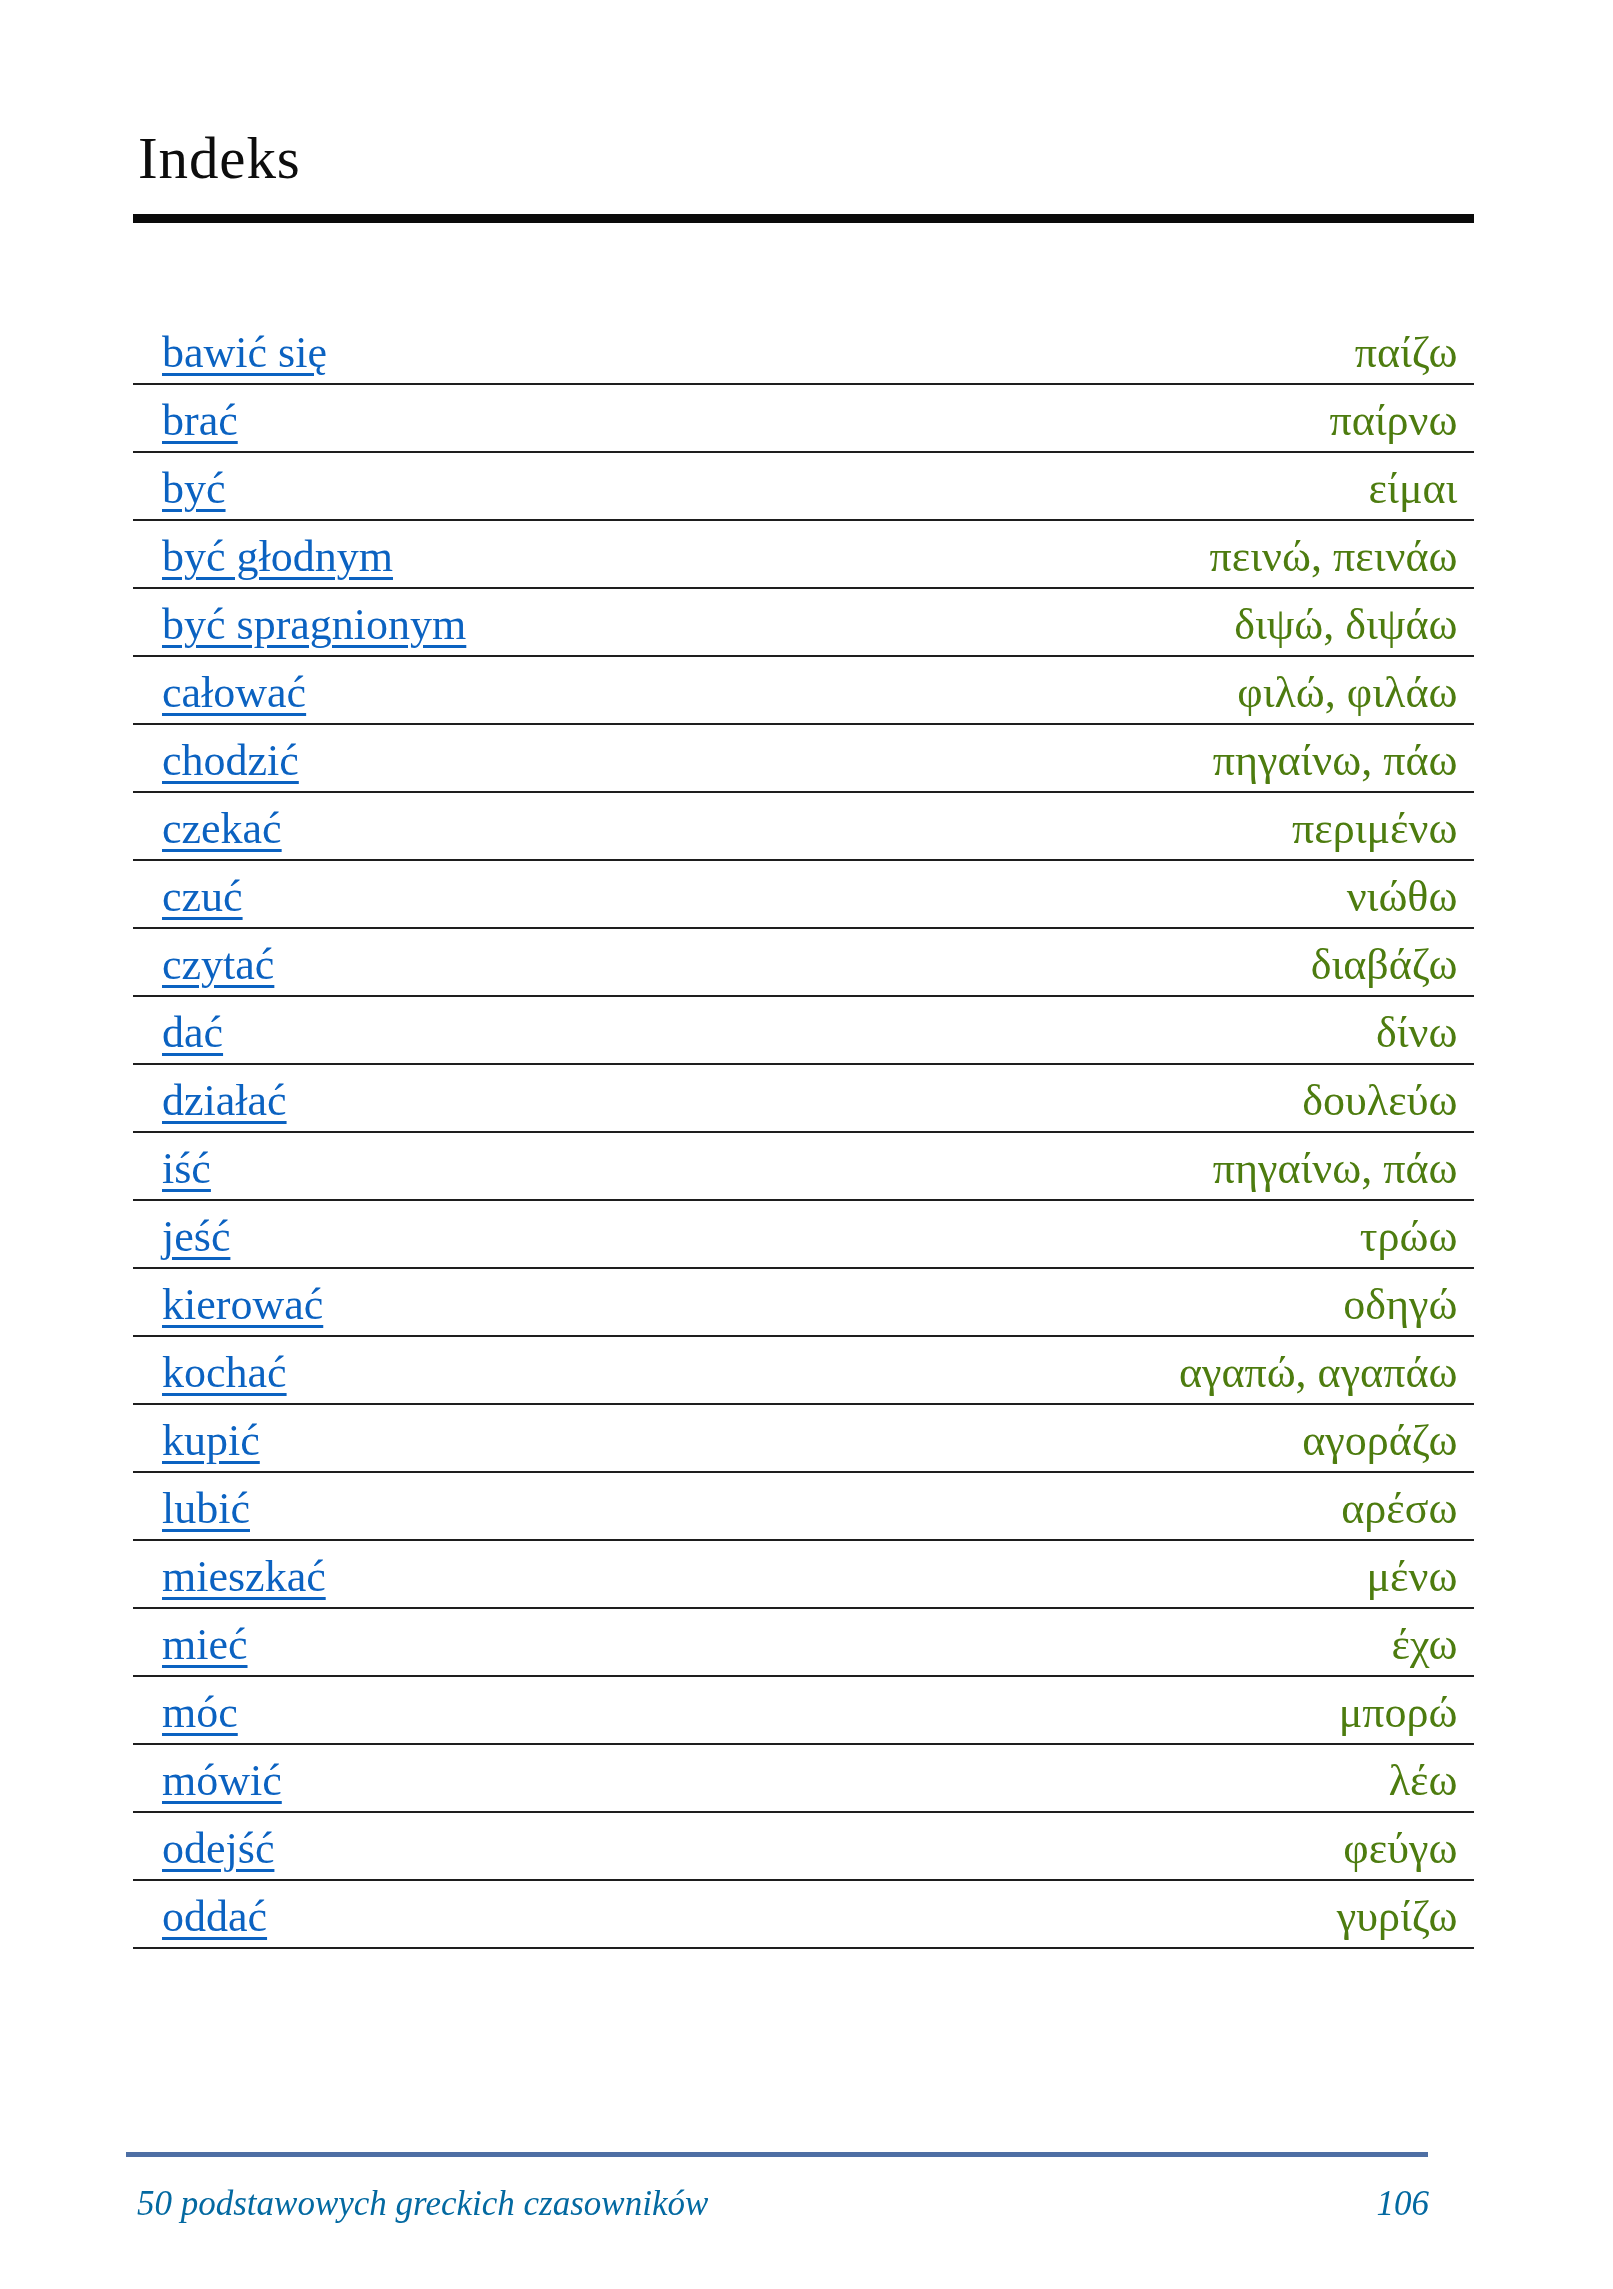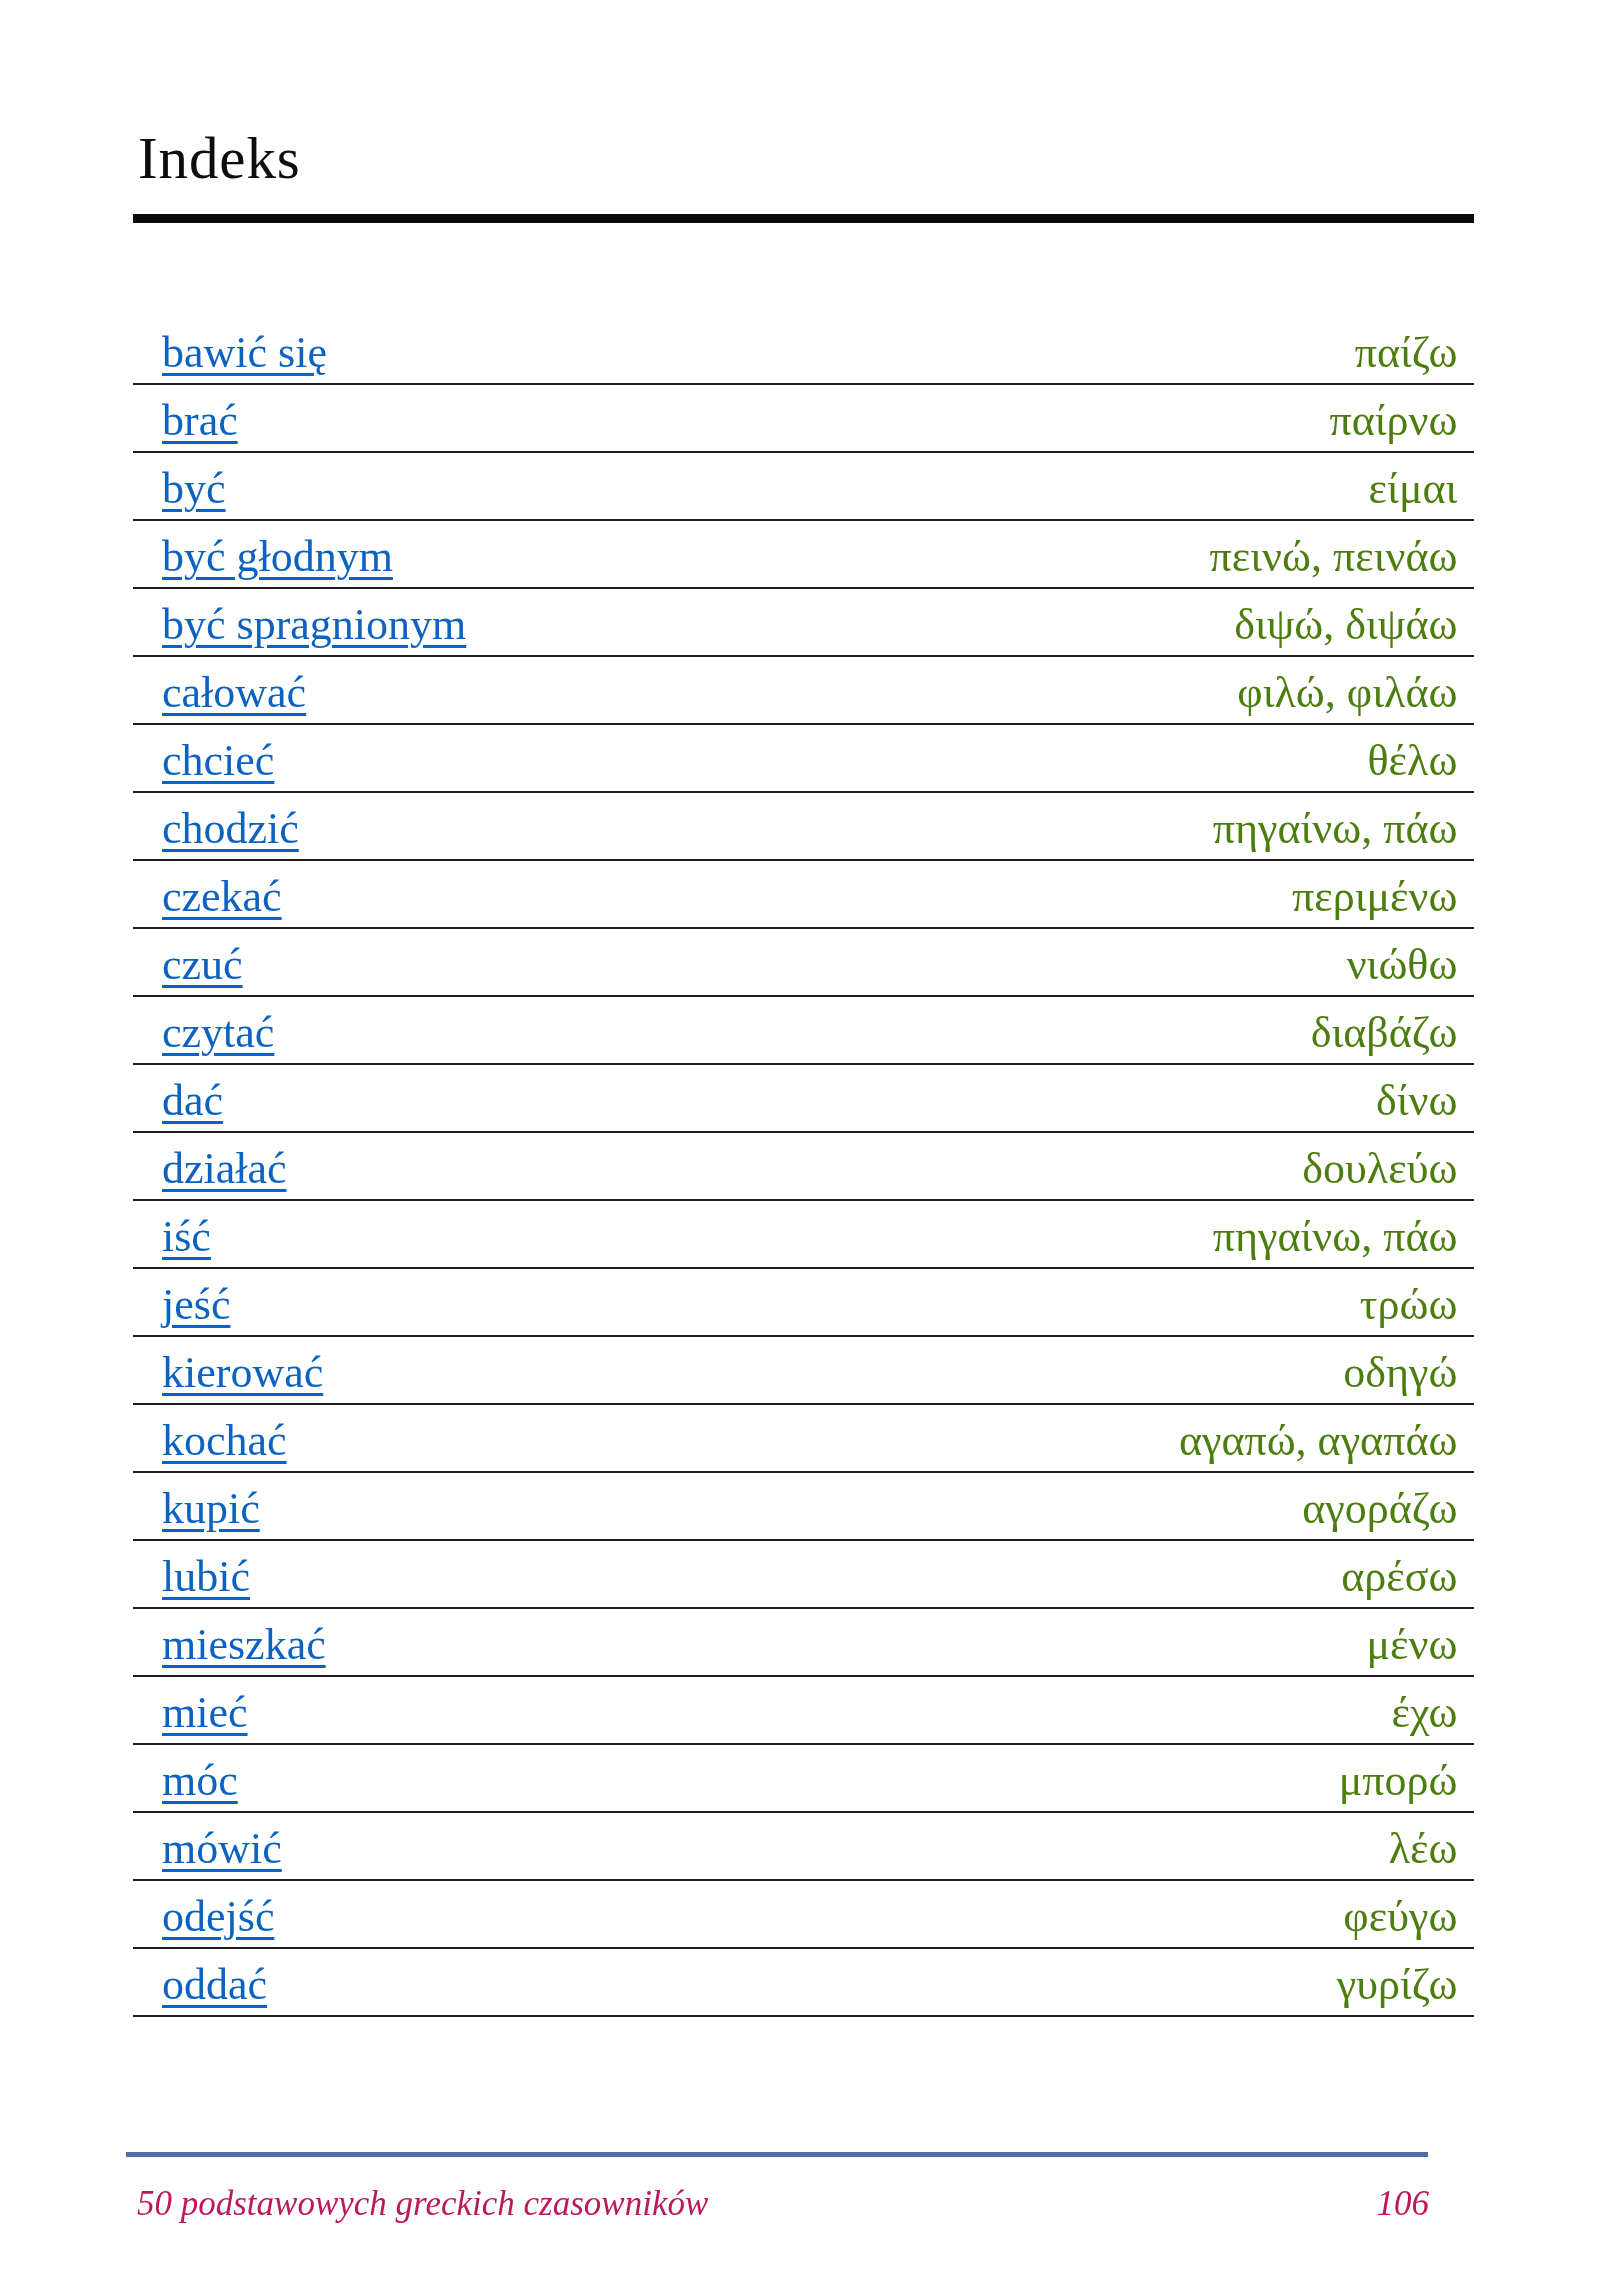--- a/index.html
+++ b/index.html
@@ -78,21 +78,21 @@
   }
   .footer {
     position: absolute;
     left: 137px;
     top: 2184px;
     width: 1292px;
     display: flex;
     justify-content: space-between;
     font-size: 35px;
     font-style: italic;
-    color: #be185d;
+    color: #0369a1;
     gap: 36px;
   }
 </style>
 </head>
 <body>
 
 <div class="page">
 
   <div class="title">Indeks</div>
 
@@ -122,24 +122,20 @@
   <div class="row">
     <a class="pl" href="#">być spragnionym</a>
     <span class="el">διψώ, διψάω</span>
   </div>
 
   <div class="row">
     <a class="pl" href="#">całować</a>
     <span class="el">φιλώ, φιλάω</span>
   </div>
 
-  <div class="row">
-    <a class="pl" href="#">chcieć</a>
-    <span class="el">θέλω</span>
-  </div>
 
   <div class="row">
     <a class="pl" href="#">chodzić</a>
     <span class="el">πηγαίνω, πάω</span>
   </div>
 
   <div class="row">
     <a class="pl" href="#">czekać</a>
     <span class="el">περιμένω</span>
   </div>

